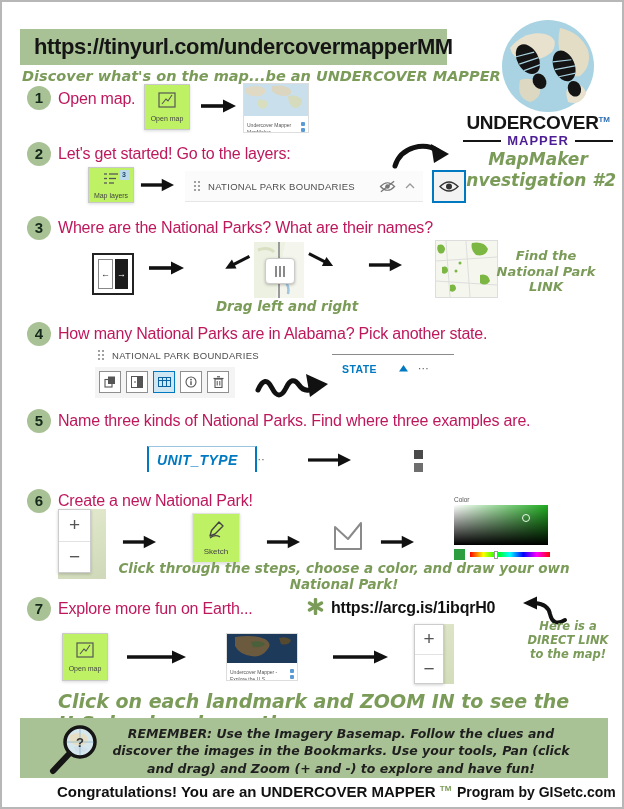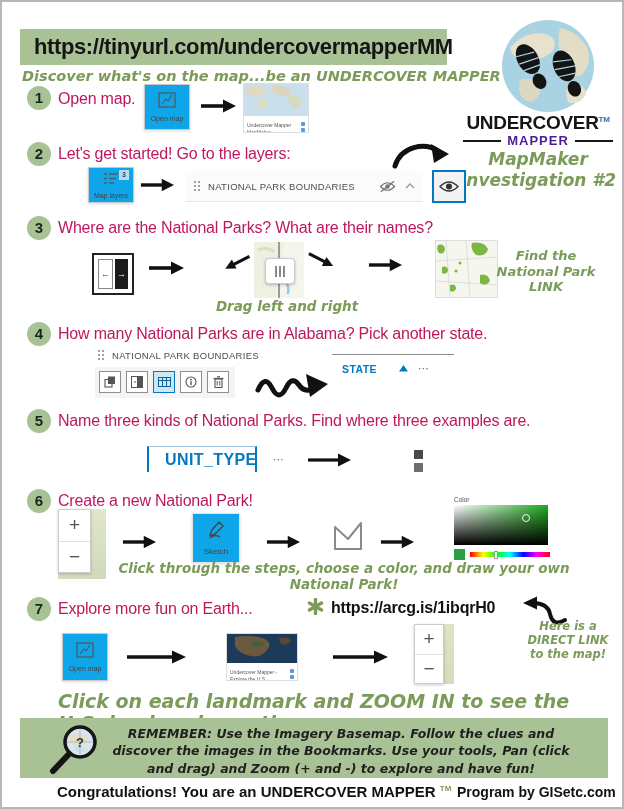--- a/index.html
+++ b/index.html
@@ -6,21 +6,21 @@
   .page{position:relative;width:624px;height:809px;background:#fff;border:2px solid #b7b7b7;
         box-sizing:border-box;font-family:"Liberation Sans",sans-serif;color:#222;overflow:hidden;margin:0 auto;}
   .abs{position:absolute;}
   .hand{font-family:"DejaVu Sans",sans-serif;font-style:italic;font-weight:bold;color:#7b9b59;}
   .hand-dark{font-family:"DejaVu Sans",sans-serif;font-style:italic;font-weight:bold;color:#1f1f1f;}
   .banner{background:#a9c295;color:#151515;font-weight:bold;font-size:22px;line-height:36px;
           padding-left:14px;letter-spacing:-0.4px;}
   .step-circle{width:24px;height:24px;border-radius:50%;background:#a9c295;color:#15281a;
                font-weight:bold;font-size:15px;text-align:center;line-height:24px;}
   .step-title{font-size:16px;color:#be185d;letter-spacing:-0.2px;}
-  .ui-btn{background:#0ea5e9;border:1px solid #c9c9c9;box-shadow:0 1px 3px rgba(0,0,0,.15);
+  .ui-btn{background:#bef264;border:1px solid #c9c9c9;box-shadow:0 1px 3px rgba(0,0,0,.15);
           display:flex;flex-direction:column;align-items:center;justify-content:center;box-sizing:border-box;}
   .ui-btn .lbl{font-size:7px;color:#444;margin-top:3px;}
   .layer-row{background:#fbfbfb;border-bottom:1px solid #e6e6e6;display:flex;align-items:center;
              padding:0 8px;box-sizing:border-box;}
   .layer-text{font-size:9.5px;color:#4d4d4d;letter-spacing:.3px;margin-left:7px;}
   .eye-box{border:2px solid #0079c1;background:#f3f3f3;display:flex;align-items:center;justify-content:center;box-sizing:border-box;}
   .thumb{border:1px solid #ddd;box-sizing:border-box;background:#fff;overflow:hidden;}
   .thumb .cap{font-size:5px;color:#555;padding:2px 3px 0 3px;display:flex;justify-content:space-between;line-height:1.3;}
   .tiny-glyphs span{display:block;width:4px;height:4px;background:#5b9bd5;border-radius:1px;margin-bottom:2px;}
   .toolbar{background:#f4f4f4;display:flex;gap:5px;padding:4px;box-sizing:border-box;}
@@ -299,21 +299,21 @@
     <span class="col-head" style="margin-left:10px;">STATE</span>
     <svg width="9" height="7" viewBox="0 0 9 7" style="margin-left:22px;">
         <polygon points="4.5,0 9,6.5 0,6.5" fill="#0079c1"></polygon>
       </svg>
     <span class="dots" style="margin-left:10px;">⋯</span>
   </div>
 
   <div class="abs step-circle" style="left:25px;top:407px;">5</div>
   <div class="abs step-title" style="left:56px;top:410px;">Name three kinds of National Parks. Find where three examples are.</div>
   <div class="abs" style="left:145px;top:444px;width:110px;height:26px;border-left:2px solid #0079c1;border-right:2px solid #0079c1;border-top:1px solid #9cc3e0;background:#fff;display:flex;align-items:center;box-sizing:border-box;">
-    <span class="col-head" style="margin-left:16px;font-size:16px;">UNIT_TYPE</span>
+    <span class="col-head" style="margin-left:8px;font-size:14px;font-style:italic;">UNIT_TYPE</span>
     <svg width="9" height="7" viewBox="0 0 9 7" style="margin-left:8px;">
         <polygon points="0,0.5 9,0.5 4.5,6.5" fill="#0079c1"></polygon>
       </svg>
     <span class="dots" style="margin-left:8px;">⋯</span>
   </div>
   <div class="abs" style="left:305px;top:451px;">
     <svg width="44" height="14" viewBox="0 0 44 14">
         <line x1="1" y1="7" x2="33" y2="7" stroke="#111" stroke-width="3.2"></line>
         <polygon points="31,0.5 44,7 31,13.5" fill="#111"></polygon>
       </svg>

